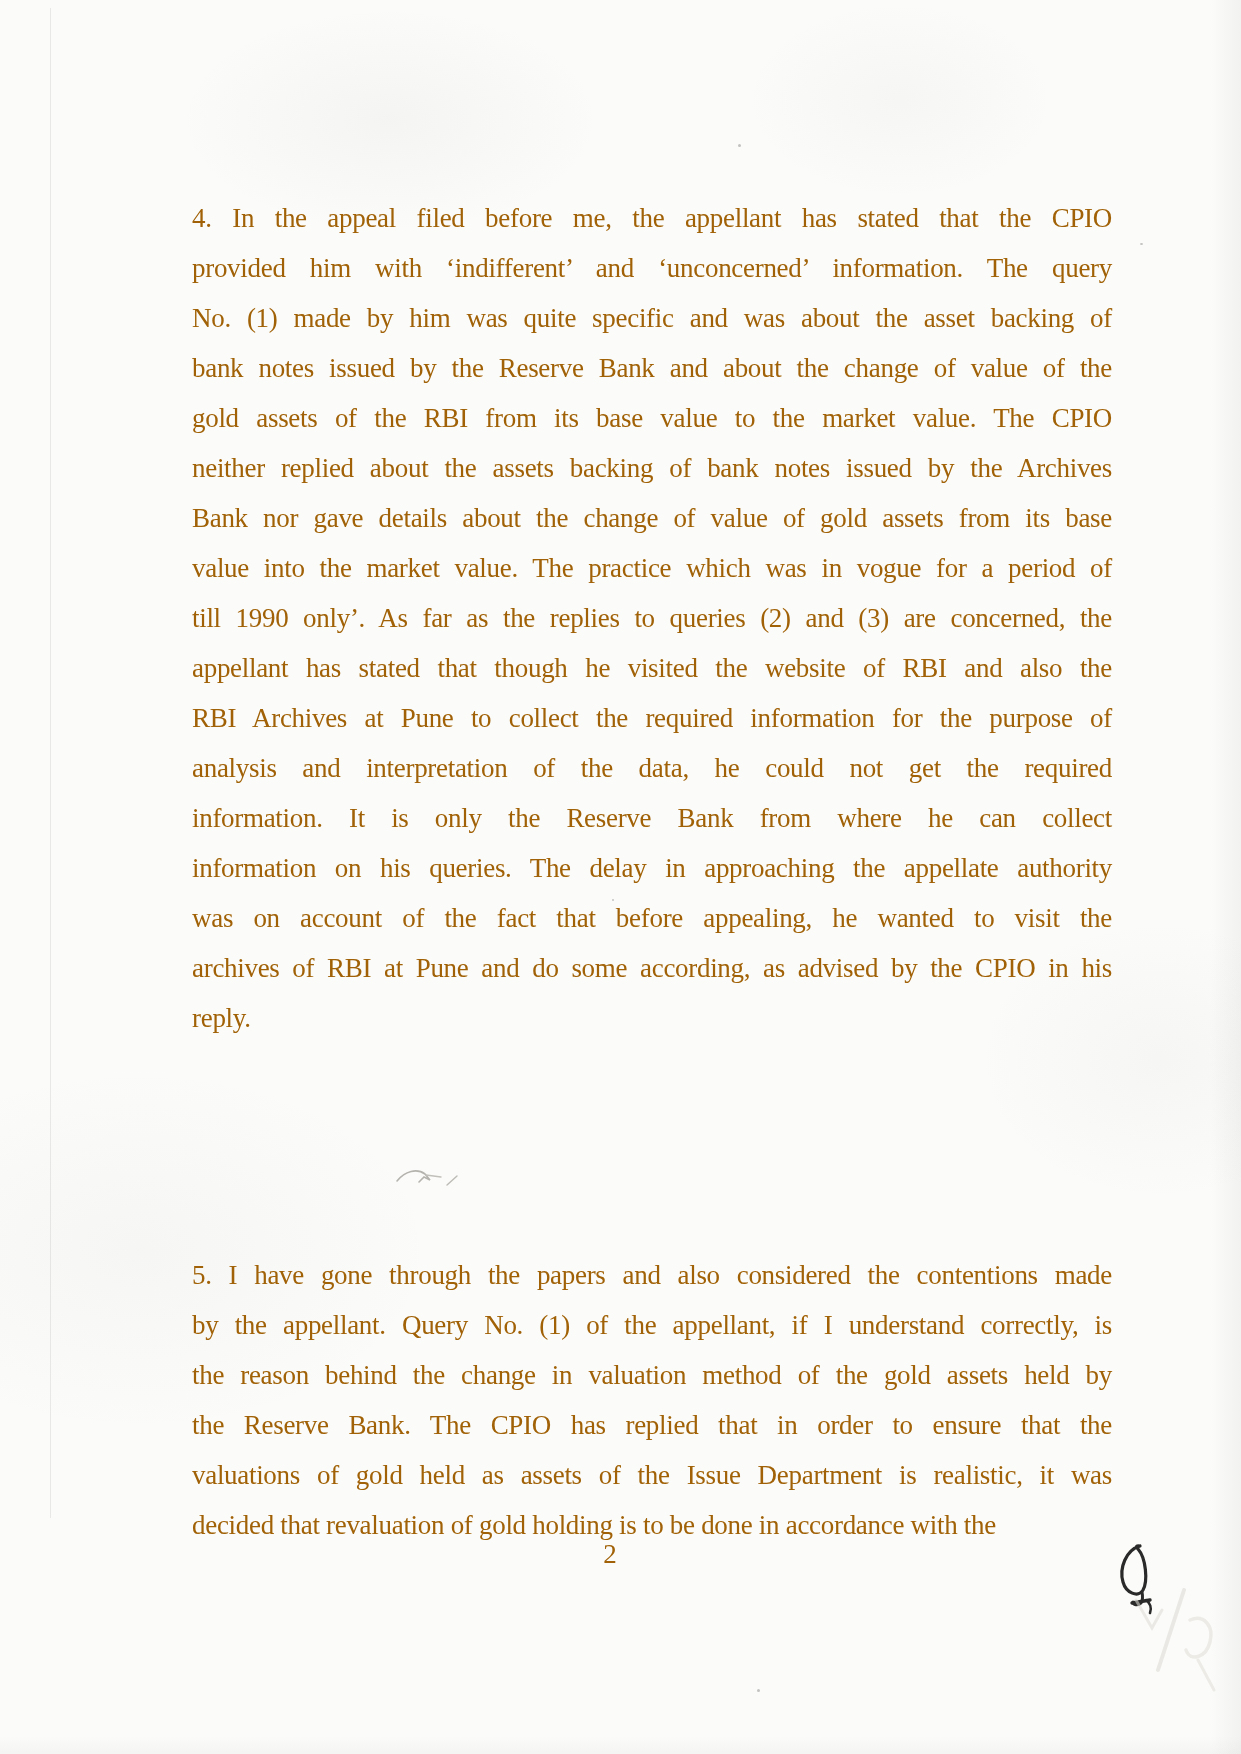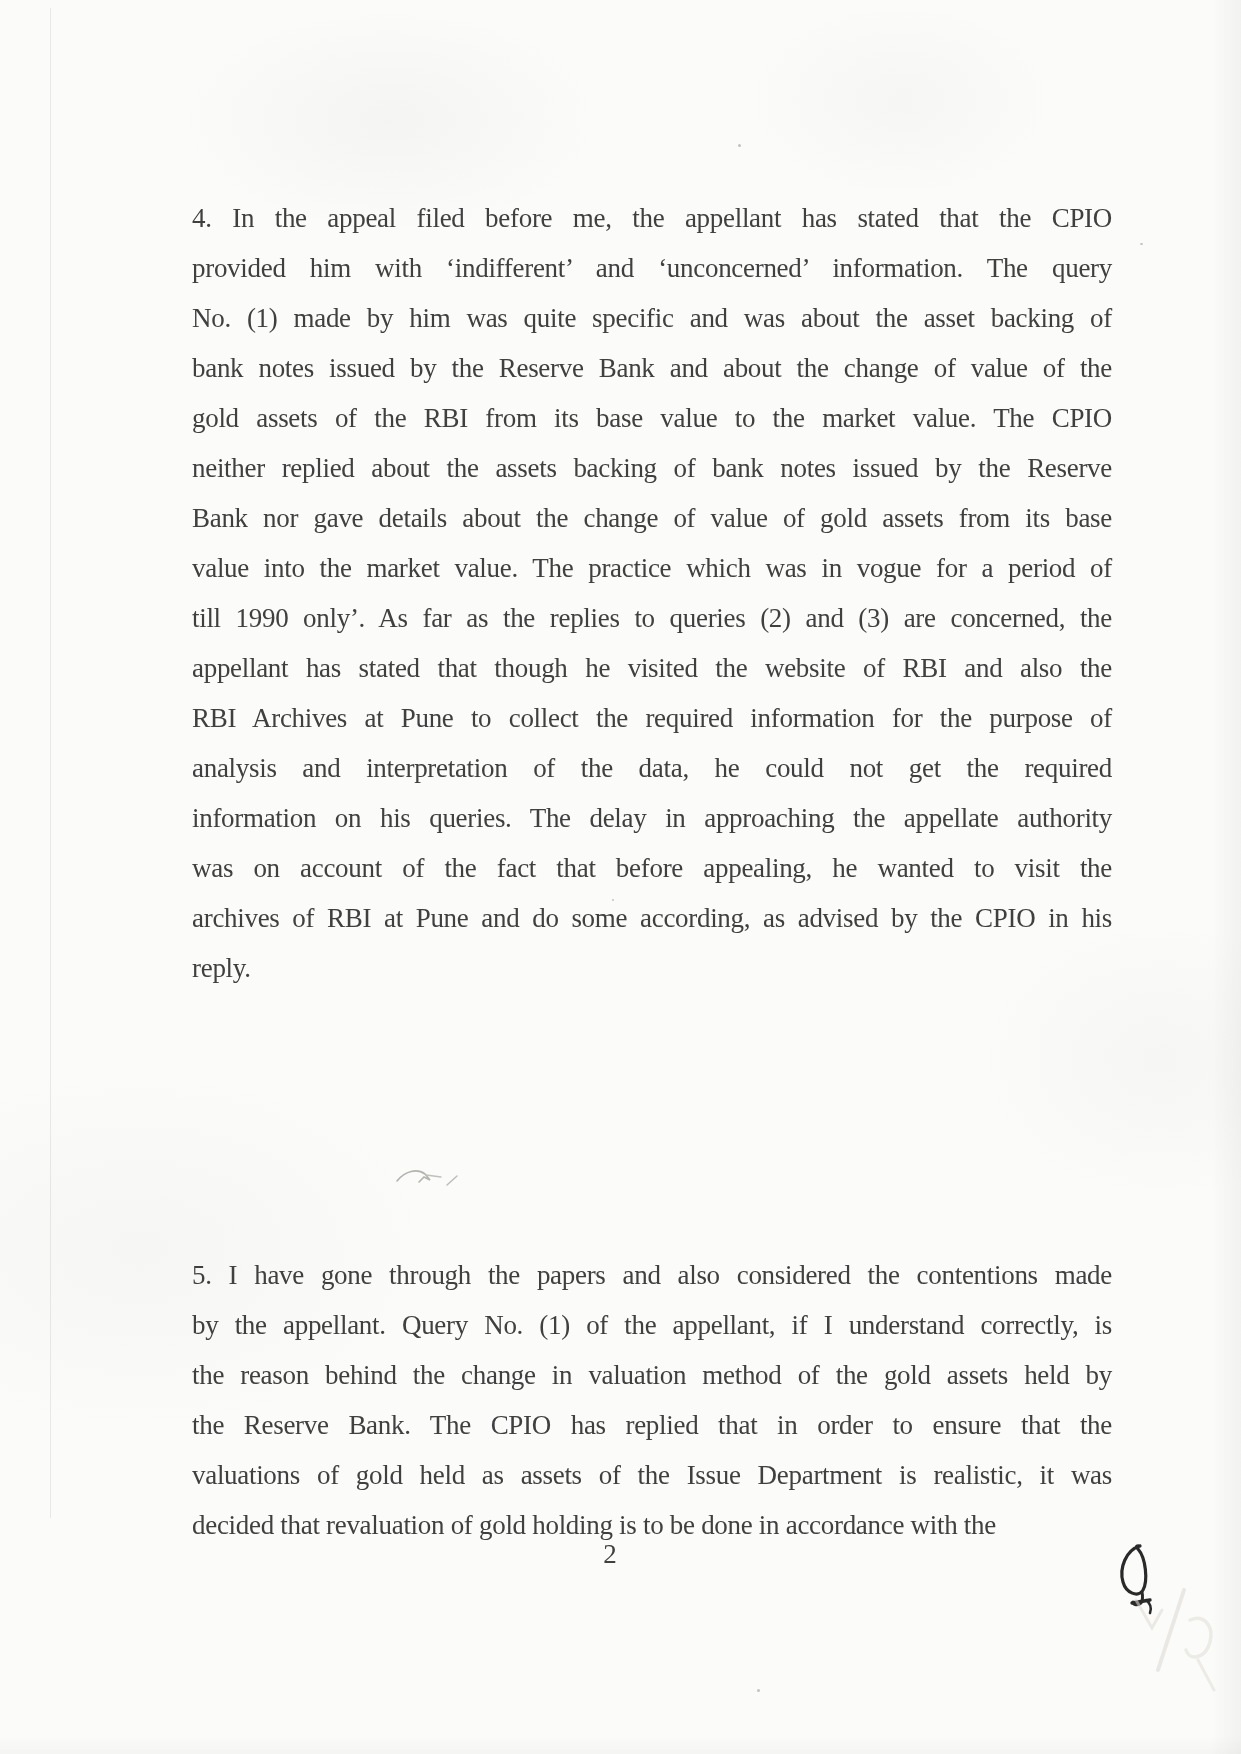--- a/index.html
+++ b/index.html
@@ -8,21 +8,21 @@
     background: #e9e9e7;
   }
   .page {
     position: relative;
     width: 1241px;
     height: 1754px;
     margin: 0;
     background: #fbfbf9;
     overflow: hidden;
     font-family: "Liberation Serif", "DejaVu Serif", serif;
-    color: #404040;
+    color: #a16207;
   }
   
   .page::before {
     content: "";
     position: absolute;
     inset: 0;
     pointer-events: none;
     background:
       linear-gradient(to left, rgba(120,120,118,0.07), rgba(120,120,118,0.0) 30px),
       linear-gradient(to top, rgba(120,120,118,0.05), rgba(120,120,118,0.0) 18px),
@@ -102,27 +102,28 @@
 <div class="page">
 
   <div class="crease"></div>
 
   <div class="text-block" style="top:193px">
       <div class="line">4. In the appeal filed before me, the appellant has stated that the CPIO</div>
       <div class="line">provided him with ‘indifferent’ and ‘unconcerned’ information. The query</div>
       <div class="line">No. (1) made by him was quite specific and was about the asset backing of</div>
       <div class="line">bank notes issued by the Reserve Bank and about the change of value of the</div>
       <div class="line">gold assets of the RBI from its base value to the market value.  The CPIO</div>
-      <div class="line">neither replied about the assets backing of bank notes issued by the Reserve</div>
+      <div class="line">neither replied about the assets backing of bank notes issued by the Archives</div>
       <div class="line">Bank nor gave details about the change of value of gold assets from its base</div>
       <div class="line">value into the market value.  The practice which was in vogue for a period of</div>
       <div class="line">till 1990 only’.  As far as the replies to queries (2) and (3) are concerned, the</div>
       <div class="line">appellant has stated that though he visited the website of RBI and also the</div>
       <div class="line">RBI Archives at Pune to collect the required information for the purpose of</div>
       <div class="line">analysis and interpretation of the data, he could not get the required</div>
+      <div class="line">information. It is only the Reserve Bank from where he can collect</div>
       <div class="line">information on his queries.  The delay in approaching the appellate authority</div>
       <div class="line">was on account of the fact that before appealing, he wanted to visit the</div>
       <div class="line">archives of RBI at Pune and do some according, as advised by the CPIO in his</div>
       <div class="line last">reply.</div>
     </div>
 
   <div class="text-block" style="top:1250px">
       <div class="line">5. I have gone through the papers and also considered the contentions made</div>
       <div class="line">by the appellant. Query No. (1) of the appellant, if I understand correctly, is</div>
       <div class="line">the reason behind the change in valuation method of the gold assets held by</div>

